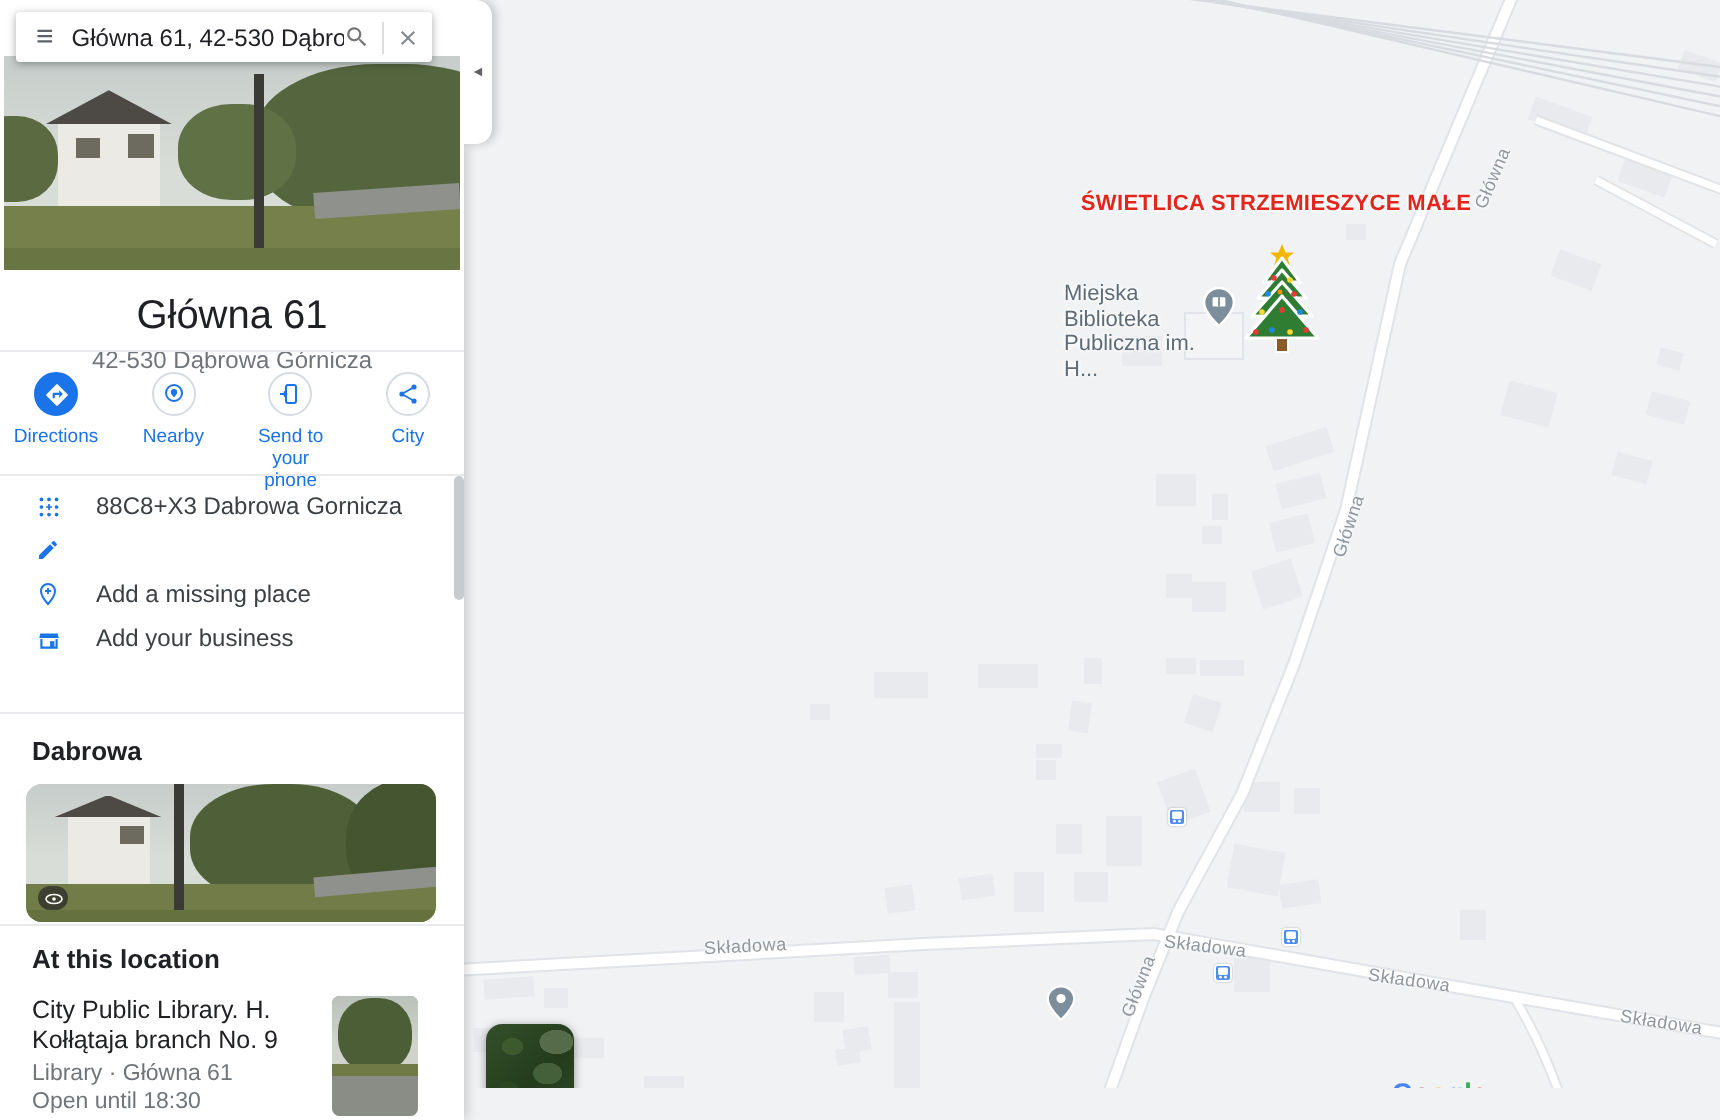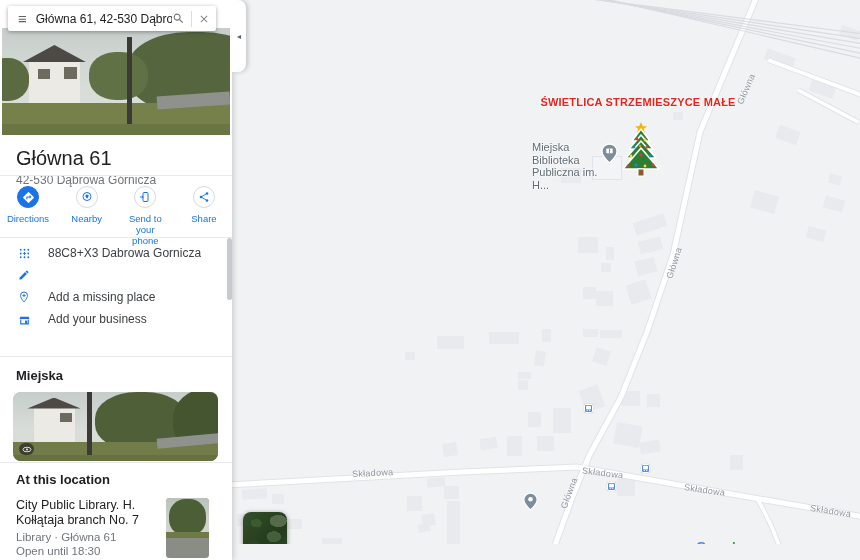--- a/index.html
+++ b/index.html
@@ -20,21 +20,21 @@
   .hero{position:absolute;left:2px;top:28px;width:228px;height:107px;overflow:hidden;background:#c9cfcc;}
   .scene{position:relative;width:100%;height:100%;background:linear-gradient(#c6cdca,#d9ddd8 55%);}
   .blob{position:absolute;border-radius:45%;}
   .grass{position:absolute;left:0;right:0;}
   .house{position:absolute;background:#eceae4;}
   .roof{position:absolute;background:#4d4a45;clip-path:polygon(0 100%,50% 0,100% 100%);}
   .win{position:absolute;background:#6d6a60;}
   .road{position:absolute;background:#8f928c;}
   .pole{position:absolute;background:#3c3a36;}
 
-  .title-block{position:absolute;left:0;top:135px;width:232px;padding:12px 16px 0;}
+  .title-block{position:absolute;left:0;top:135px;width:232px;padding:12px 16px 0;text-align:center;}
   .place-title{font-size:20px;color:#202124;}
   .place-sub{font-size:12px;color:#70757a;margin-top:3px;}
   .hr{position:absolute;left:0;width:232px;height:1px;background:#e8eaed;}
 
   .actions{position:absolute;left:0;top:176px;width:232px;display:flex;justify-content:space-between;
     padding:10px 6px 0;}
   .action{width:44px;display:flex;flex-direction:column;align-items:center;cursor:pointer;}
   .action .circ{width:22px;height:22px;border-radius:50%;border:1px solid #d5dbe1;background:#fff;
     display:flex;align-items:center;justify-content:center;}
   .action .circ.filled{background:#1a73e8;border-color:#1a73e8;}
@@ -168,21 +168,21 @@
     </div>
     <div class="action">
       <span class="circ">
         <svg width="12" height="12" viewBox="0 0 24 24">
             <circle cx="18" cy="5" r="2.6" fill="#1a73e8"></circle>
             <circle cx="6" cy="12" r="2.6" fill="#1a73e8"></circle>
             <circle cx="18" cy="19" r="2.6" fill="#1a73e8"></circle>
             <path d="M8 10.8l8-4.6M8 13.2l8 4.6" stroke="#1a73e8" stroke-width="1.8"></path>
           </svg>
       </span>
-      <span class="alabel">Share</span>
+      <span class="alabel">City</span>
     </div>
   </div>
   <div class="hr" style="top:237px;"></div>
 
   <div class="menu-list">
     <div class="mrow">
       <span class="micon">
         <svg width="13" height="13" viewBox="0 0 24 24" fill="#1a73e8">
             <circle cx="5" cy="5" r="1.7"></circle>
             <circle cx="12" cy="5" r="1.7"></circle>
@@ -220,21 +220,21 @@
             <path d="M5 12v8h14v-8" fill="none" stroke="#1a73e8" stroke-width="2"></path>
             <rect x="13" y="14" width="4" height="6" fill="#1a73e8"></rect>
           </svg>
       </span>
       <span class="mlabel">Add your business</span>
     </div>
   </div>
   <div class="hr" style="top:356px;"></div>
 
   <div id="photos-sec">
-    <div class="sec-heading">Miejska</div>
+    <div class="sec-heading">Dabrowa</div>
     <div class="photo-card">
       <div class="scene">
         <div class="blob" style="left:40%;top:0;width:45%;height:85%;background:#4f6039;"></div>
         <div class="blob" style="left:78%;top:-5%;width:35%;height:95%;background:#44552f;"></div>
         <div class="house" style="left:10%;top:22%;width:20%;height:50%;"></div>
         <div class="roof" style="left:7%;top:8%;width:26%;height:16%;"></div>
         <div class="win" style="left:23%;top:30%;width:6%;height:14%;"></div>
         <div class="grass" style="bottom:0;height:28%;background:#727c48;"></div>
         <div class="road" style="right:0;bottom:22%;width:30%;height:14%;transform:rotate(-5deg);"></div>
         <div class="pole" style="left:36%;top:0;width:2.4%;height:100%;"></div>
@@ -247,21 +247,21 @@
           </svg>
       </div>
     </div>
   </div>
   <div class="hr" style="top:462px;"></div>
 
   <div id="loc-sec">
     <div class="sec-heading">At this location</div>
     <div class="loc-entry">
       <div class="loc-text">
-        <div class="loc-title">City Public Library. H. Kołłątaja branch No. 7</div>
+        <div class="loc-title">City Public Library. H. Kołłątaja branch No. 9</div>
         <div class="loc-meta">Library · Główna 61</div>
         <div class="loc-hours">Open until 18:30</div>
       </div>
       <div class="loc-thumb">
         <div class="scene" style="background:linear-gradient(#b9c2ba,#cfd3cb 40%);">
           <div class="blob" style="left:8%;top:2%;width:85%;height:62%;background:#4b5e35;"></div>
           <div class="road" style="left:0;bottom:0;width:100%;height:38%;background:#8a8d86;"></div>
           <div class="grass" style="bottom:34%;height:10%;background:#6f7a46;"></div>
         </div>
       </div>

